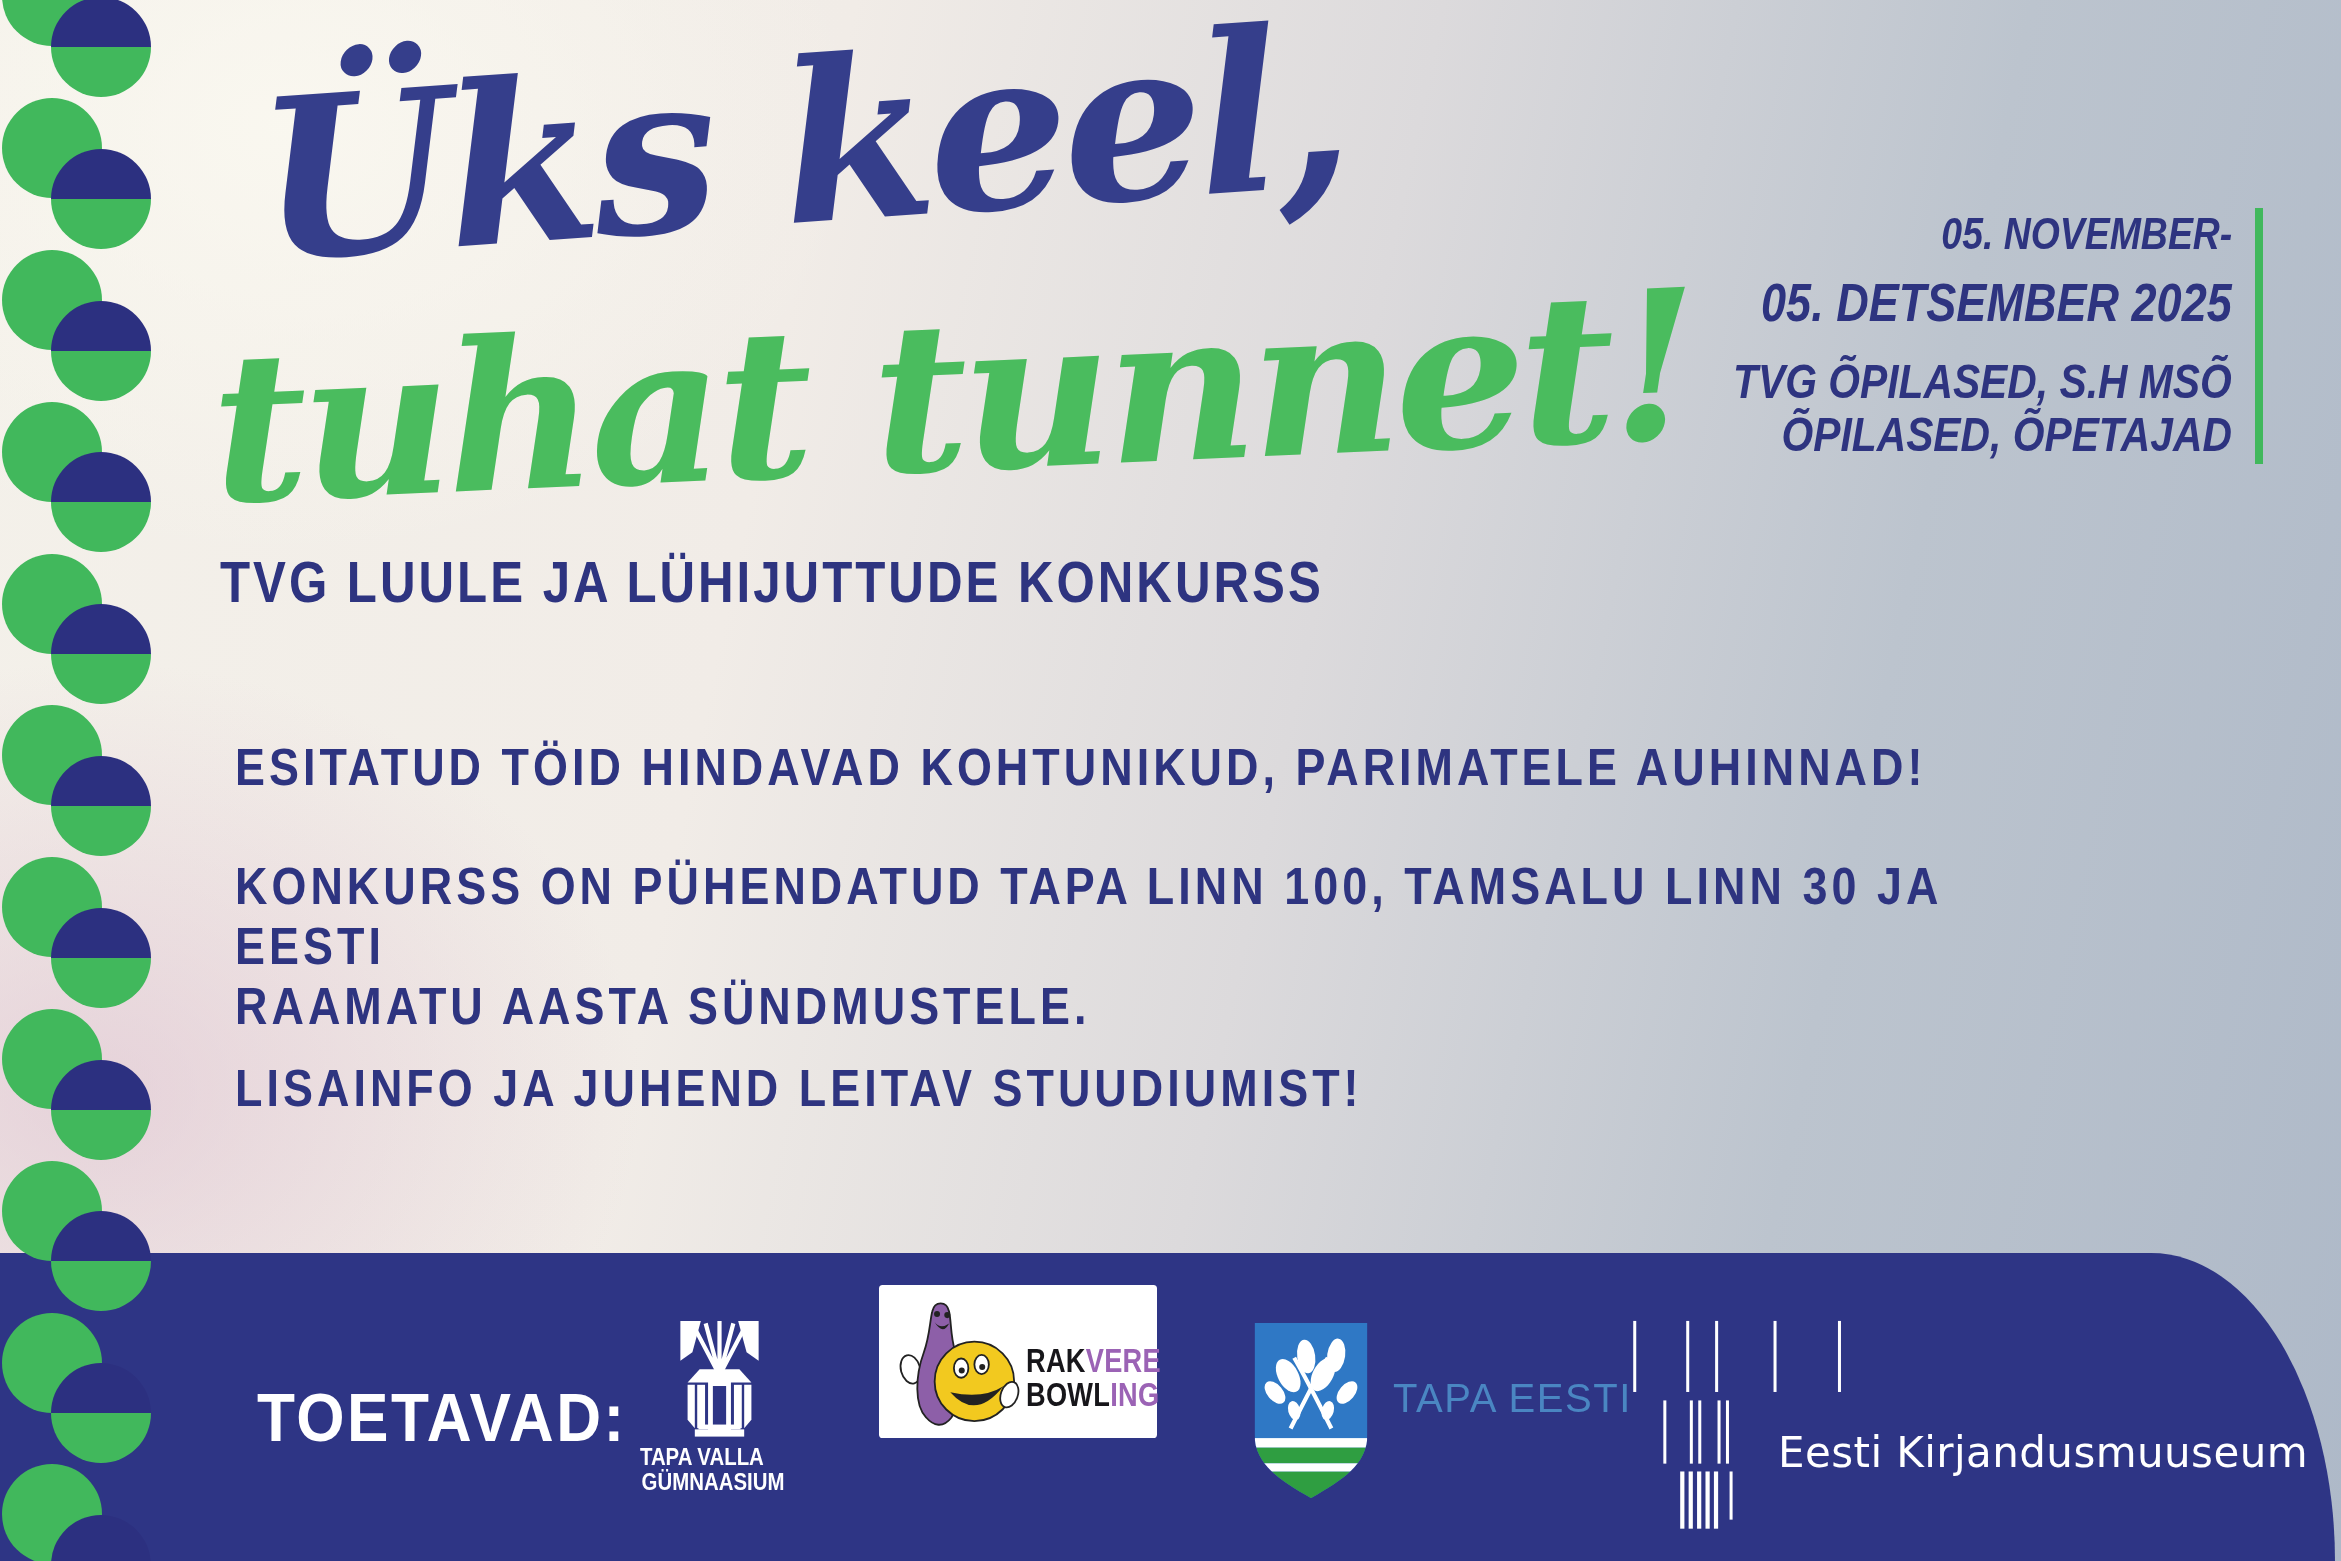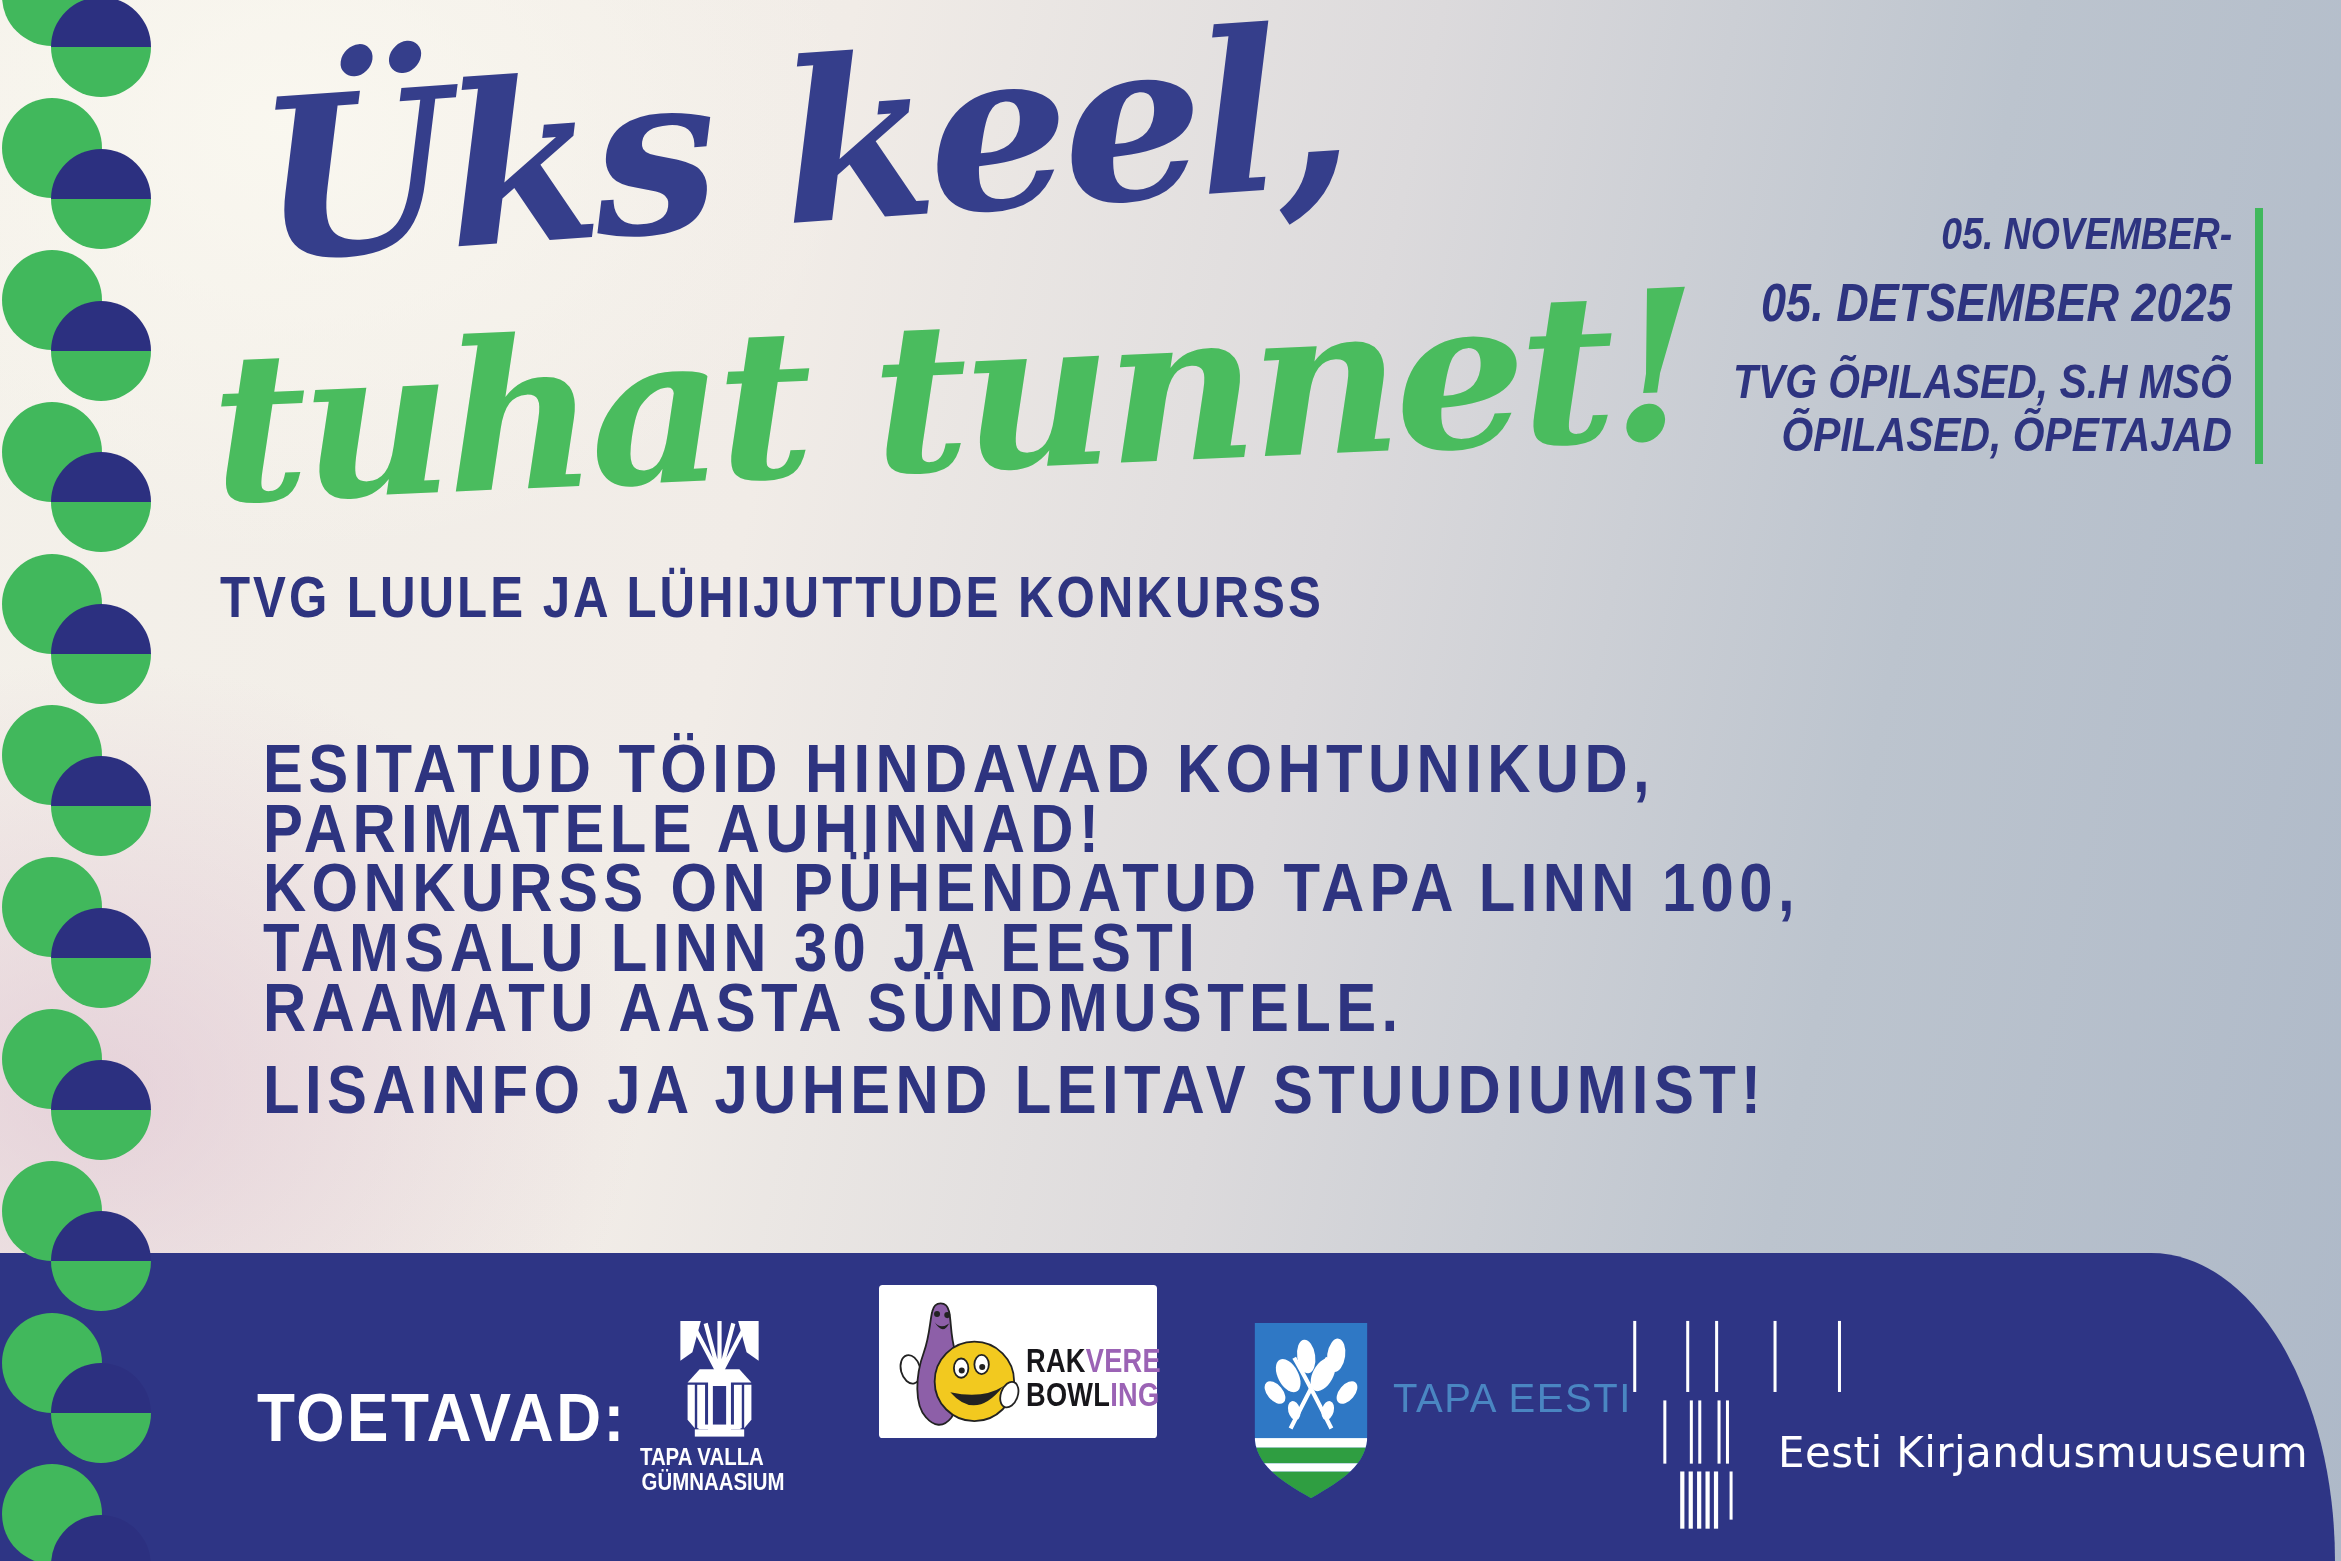--- a/index.html
+++ b/index.html
@@ -30,23 +30,23 @@
   
   .dateblock{position:absolute;right:110px;text-align:right;color:var(--text-navy);
     font-weight:bold;font-style:italic;z-index:3;line-height:1;}
   .d1{top:212px;font-size:44px;}
   .d2{top:276px;font-size:53px;}
   .d3{top:358px;font-size:48px;}
   .d4{top:411px;font-size:48px;}
   .greenline{position:absolute;left:2255px;top:208px;width:7.8px;height:256px;background:var(--green);z-index:3;}
   
   .subtitle{position:absolute;left:220px;top:553px;font-size:58px;font-weight:bold;
-    color:var(--text-navy);letter-spacing:0.06em;line-height:1;z-index:3;margin-top:15px;}
-  .body-line{position:absolute;left:235px;font-size:68px;font-weight:bold;color:var(--text-navy);
-    letter-spacing:0.09em;line-height:60px;z-index:3;margin-left:28px;}
+    color:var(--text-navy);letter-spacing:0.06em;line-height:1;z-index:3;}
+  .body-line{position:absolute;left:235px;font-size:51px;font-weight:bold;color:var(--text-navy);
+    letter-spacing:0.09em;line-height:60px;z-index:3;}
   .p1{top:738px;}
   .p2{top:857px;}
   .p3{top:1059px;}
   
   .bar{position:absolute;left:0;top:1253px;width:2335px;height:308px;background:var(--bar-navy);
     border-top-right-radius:184px 308px;z-index:2;}
   .toetavad{position:absolute;left:220px;top:1383px;font-size:69px;font-weight:bold;color:#ffffff;
     letter-spacing:0.04em;line-height:1;z-index:4;margin-left:37px;}
   
   .tvg-icon{position:absolute;left:679px;top:1321px;z-index:4;}

